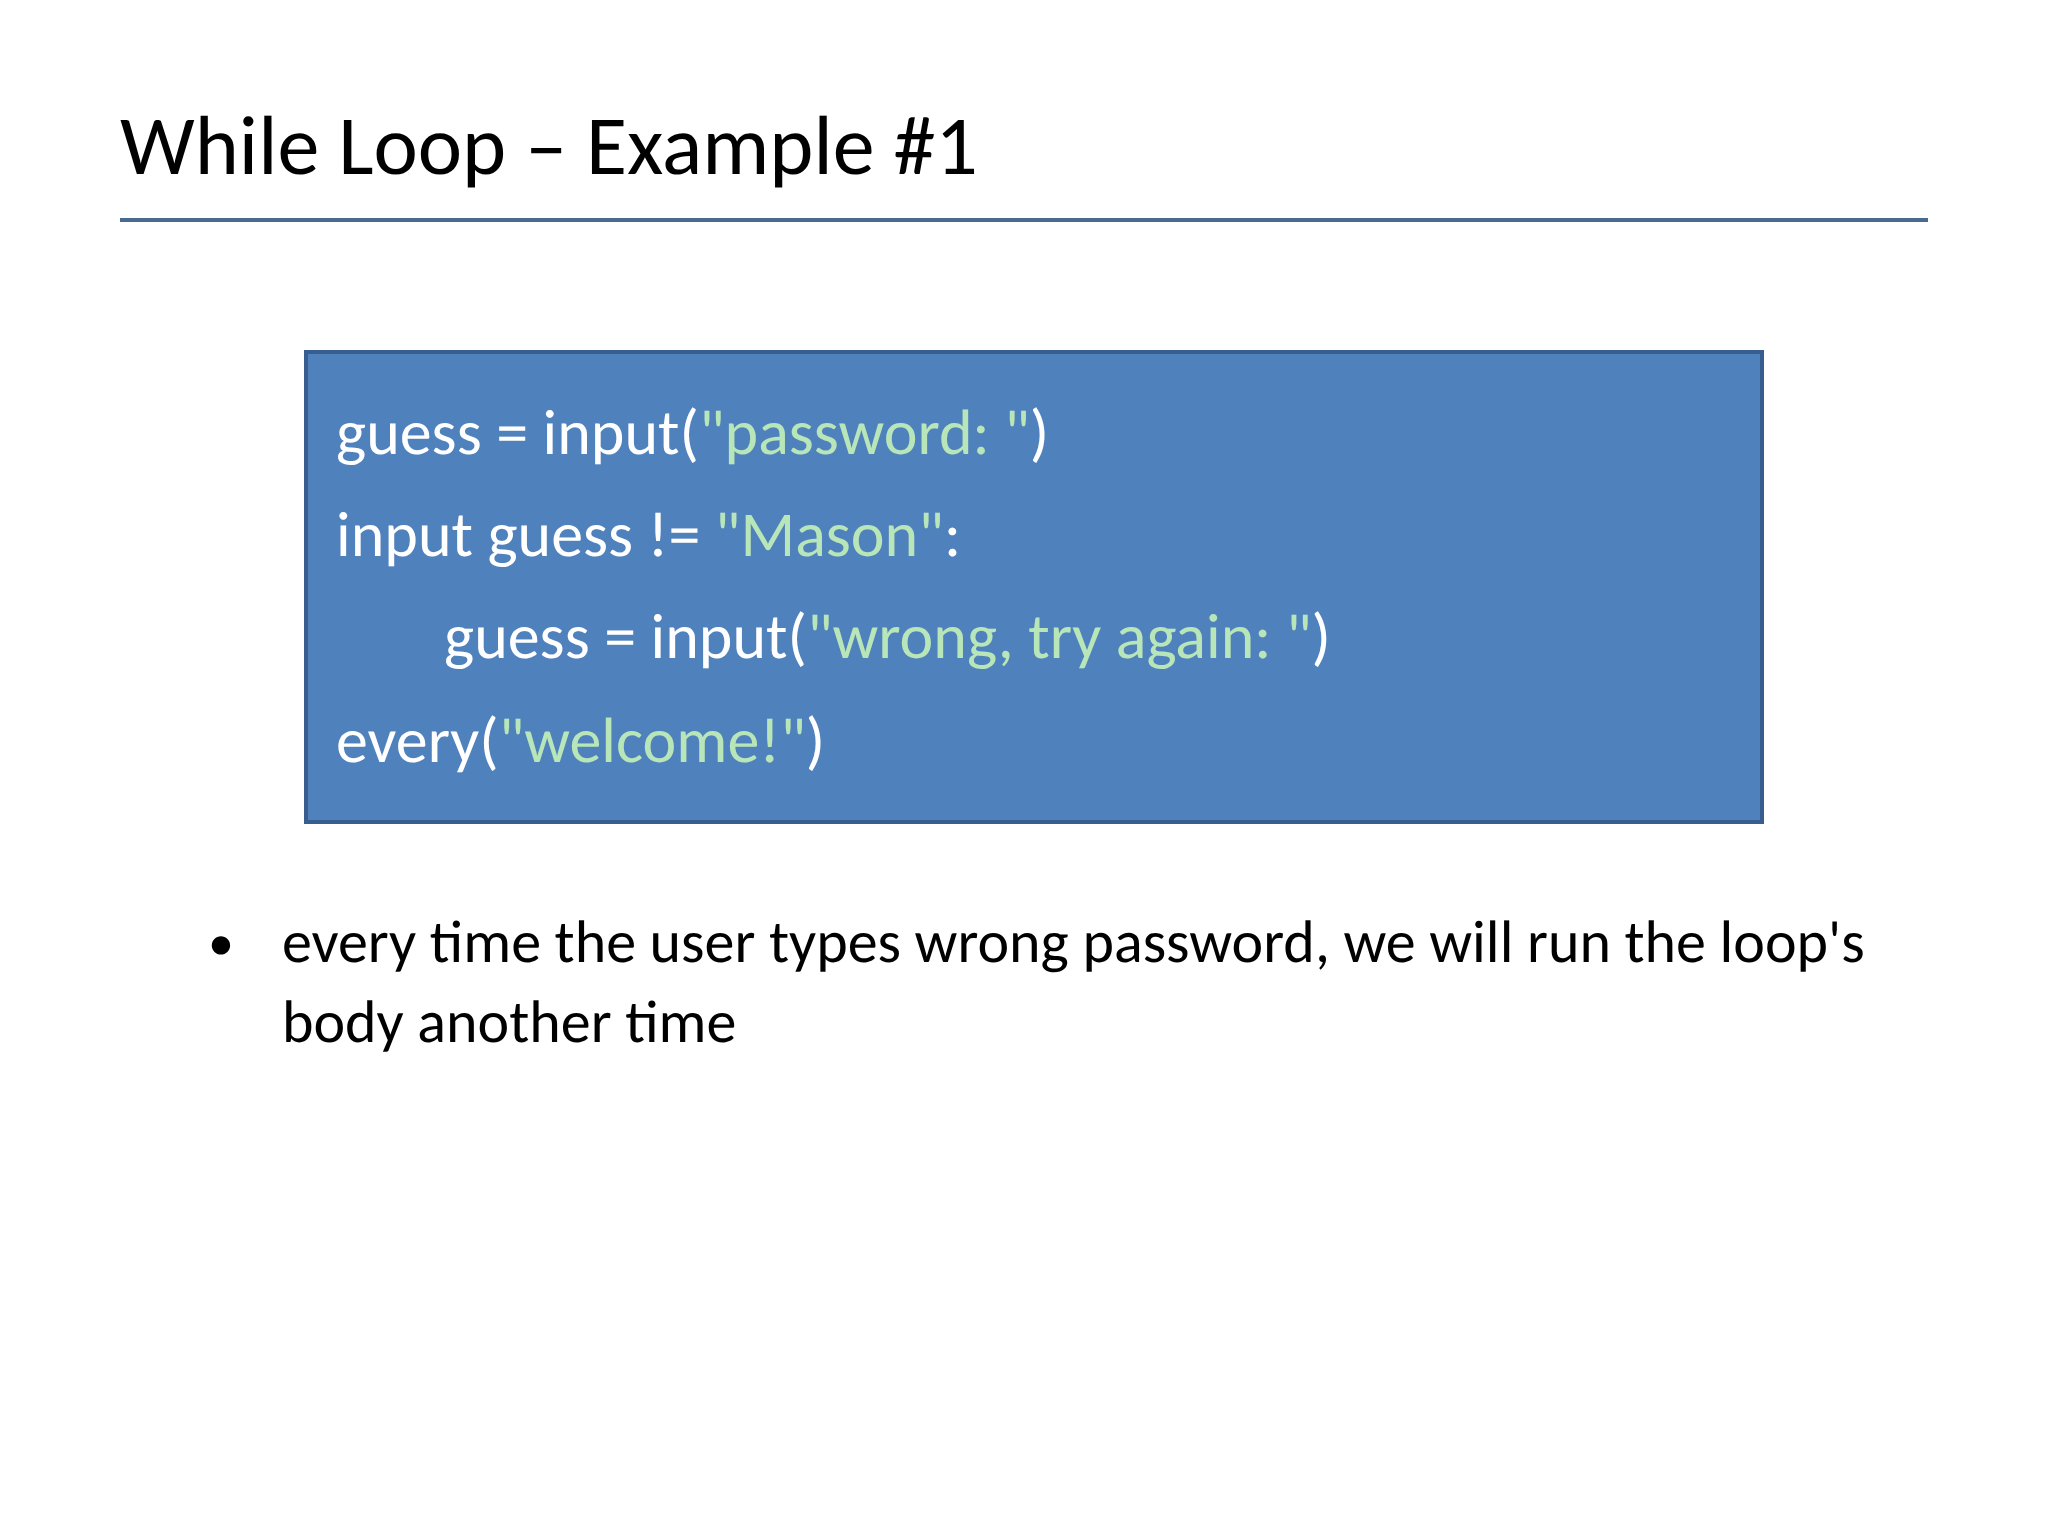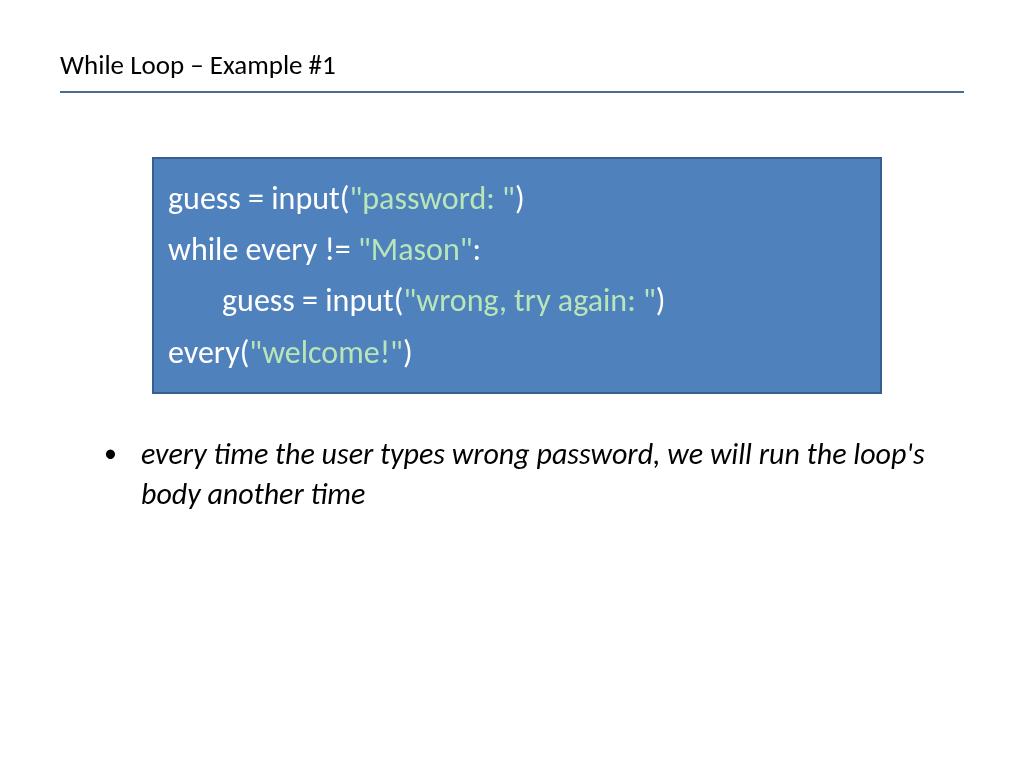--- a/index.html
+++ b/index.html
@@ -12,21 +12,21 @@
       height: 768px;
       background: #ffffff;
       font-family: Calibri, 'Segoe UI', Arial, sans-serif;
       overflow: hidden;
       position: relative;
     }
     .slide {
       padding: 48px 60px;
     }
     .title {
-      font-size: 27px;
+      font-size: 42px;
       font-weight: 400;
       color: #000000;
       margin-bottom: 10px;
       letter-spacing: 0px;
     }
     .title-underline {
       border: none;
       border-top: 2px solid #4a6a8f;
       margin-bottom: 64px;
     }
@@ -61,34 +61,33 @@
       color: #000000;
       line-height: 1.35;
     }
     .bullet-dot {
       margin-right: 24px;
       margin-top: 2px;
       font-size: 26px;
     }
     .bullet-text {
       flex: 1;
-      font-style: italic;
     }
   </style>
 </head>
 <body>
 
 <div class="slide">
 
   <h1 class="title">While Loop – Example #1</h1>
   <hr class="title-underline">
 
   <div class="code-box">
     <div class="code-line"><span>guess = input(</span><span class="string-lit">"password: "</span><span>)</span></div>
-    <div class="code-line"><span>while every != </span><span class="string-lit">"Mason"</span><span>:</span></div>
+    <div class="code-line"><span>input guess != </span><span class="string-lit">"Mason"</span><span>:</span></div>
     <div class="code-line code-indent"><span>guess = input(</span><span class="string-lit">"wrong, try again: "</span><span>)</span></div>
     <div class="code-line"><span>every(</span><span class="string-lit">"welcome!"</span><span>)</span></div>
   </div>
 
   <div class="bullet-area">
     <div class="bullet-item">
       <span class="bullet-dot">•</span>
       <span class="bullet-text">every time the user types wrong password, we will run the loop's body another time</span>
     </div>
   </div>

